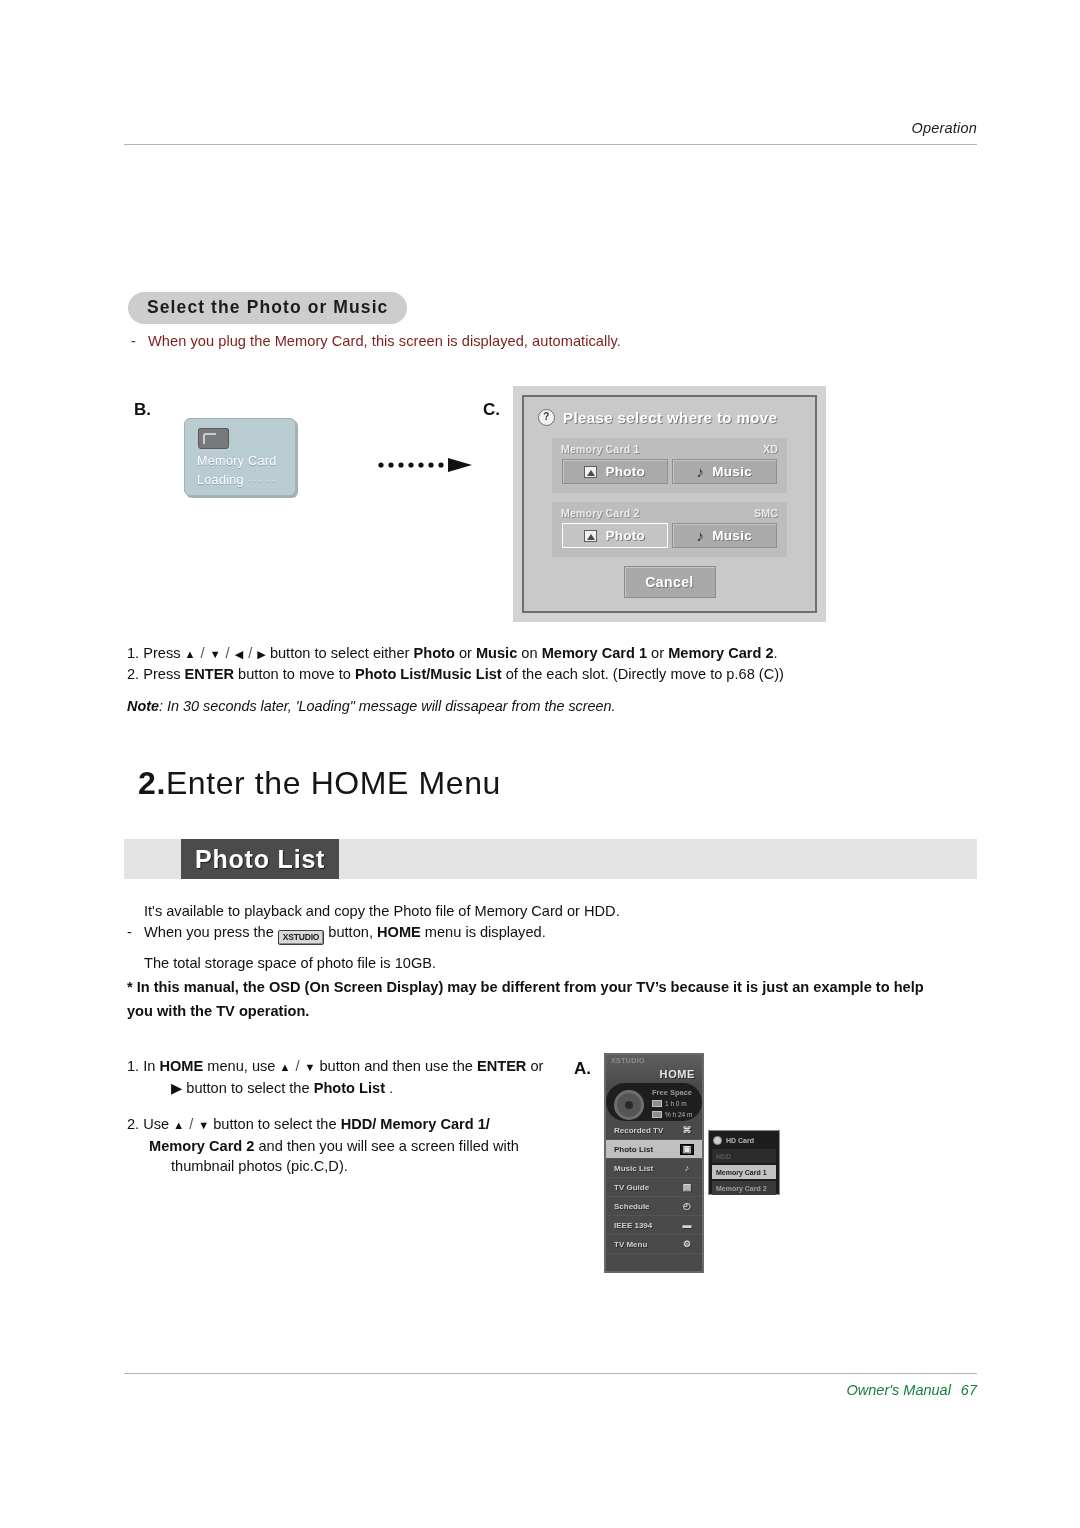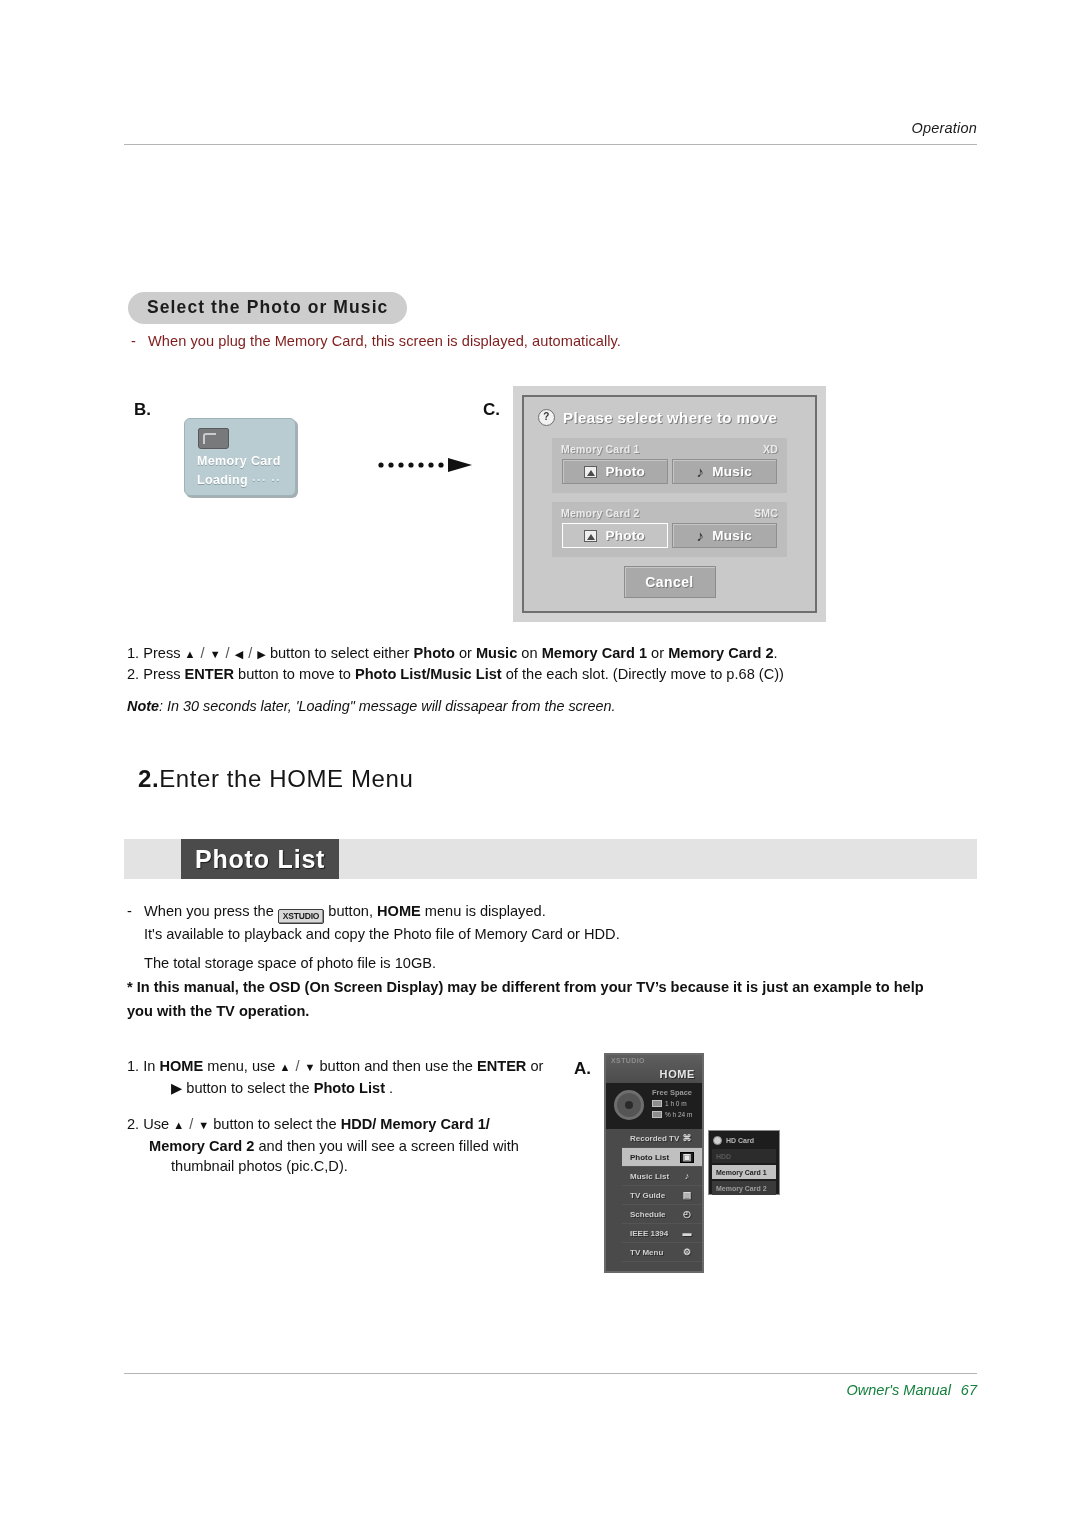--- a/index.html
+++ b/index.html
@@ -124,21 +124,21 @@
     width: 11px; height: 9px;
     border-left: 2px solid #c9cbcc;
     border-top: 2px solid #c9cbcc;
     border-radius: 3px 0 0 0;
   }
   .fig-b .l1, .fig-b .l2 {
     position: absolute;
     left: 12px;
     color: #ffffff;
     font-size: 12.6px;
-    font-weight: bold;
+    font-weight: normal;
     letter-spacing: .3px;
     text-shadow: 0 1px 0 rgba(110,130,135,.6);
   }
   .fig-b .l1 { top: 35px; }
   .fig-b .l2 { top: 54px; }
   .fig-b .dots { color:#e4eef1; letter-spacing: 1px; font-size: 12px;}
 
   
   .arrow {
     position: absolute;
@@ -308,21 +308,21 @@
     font-style: italic;
     color: #111;
   }
   .note b { font-style: italic; font-weight: bold; }
 
   
   .h2 {
     position: absolute;
     left: 138px;
     top: 745px;
-    font-size: 24px;
+    font-size: 32px;
     letter-spacing: .6px;
     color: #151515;
   }
   .h2 .n { font-weight: bold; }
 
   
   .banner {
     position: absolute;
     left: 124px;
     top: 819px;
@@ -429,23 +429,24 @@
   .fa-home {
     position: absolute;
     right: 7px; bottom: 3px;
     font-size: 11px;
     font-weight: bold;
     color: #e6e6e6;
     letter-spacing: .6px;
     text-shadow: 1px 1px 0 #2a2a2a;
   }
   .fa-info {
-    height: 46px;
+    height: 38px;
     background: #1e1e1e;
     position: relative;
+    border-radius: 19px;
   }
   .donut {
     position: absolute;
     left: 8px; top: 7px;
     width: 30px; height: 30px;
     border-radius: 50%;
     background: #555;
     border: 3px solid #6e6e6e;
     box-sizing: border-box;
   }
@@ -474,21 +475,21 @@
     gap: 3px;
   }
   .fa-row.r1 { top: 17px; }
   .fa-row.r2 { top: 28px; }
   .chip {
     width: 10px; height: 7px;
     background: #8d8d8d;
     border: 1px solid #bdbdbd;
     box-sizing: border-box;
   }
-  .fa-menu { background: #4a4a4a; padding-left: 16px; }
+  .fa-menu { background: #4a4a4a; }
   .fa-item {
     height: 19px;
     display: flex;
     align-items: center;
     justify-content: space-between;
     padding: 0 8px;
     font-size: 8px;
     font-weight: bold;
     color: #cfcfcf;
     border-bottom: 1px solid #545454;
@@ -662,24 +663,24 @@
 
   <div class="h2">
     <span class="n">2.</span><span>Enter the HOME Menu</span>
   </div>
 
   <div class="banner">
     <div class="tag">Photo List</div>
   </div>
 
   <div class="body1">
+    <div><span class="ind"></span><span>It's available to playback and copy the Photo file of Memory Card or HDD.</span></div>
     <div>
       <span class="ind">-</span><span>When you press the </span><span class="btn-glyph">XSTUDIO</span><span> button, </span><b>HOME</b><span> menu is displayed.</span>
     </div>
-    <div><span class="ind"></span><span>It's available to playback and copy the Photo file of Memory Card or HDD.</span></div>
     <div style="height:8px"></div>
     <div><span class="ind"></span><span>The total storage space of photo file is 10GB.</span></div>
   </div>
 
   <div class="warn">* In this manual, the OSD (On Screen Display) may be different from your TV’s because it is just an example to help you with the TV operation.</div>
 
   <div class="steps2">
     <div class="hang">
       <span>1. In </span><b>HOME</b><span> menu, use </span><span class="tri">▲</span><span class="sep"> / </span><span class="tri">▼</span><span> button and then use the </span><b>ENTER</b><span> or</span><br>
       <span style="padding-left:22px"><span>▶ button to select the </span><b>Photo List</b><span> .</span></span>

